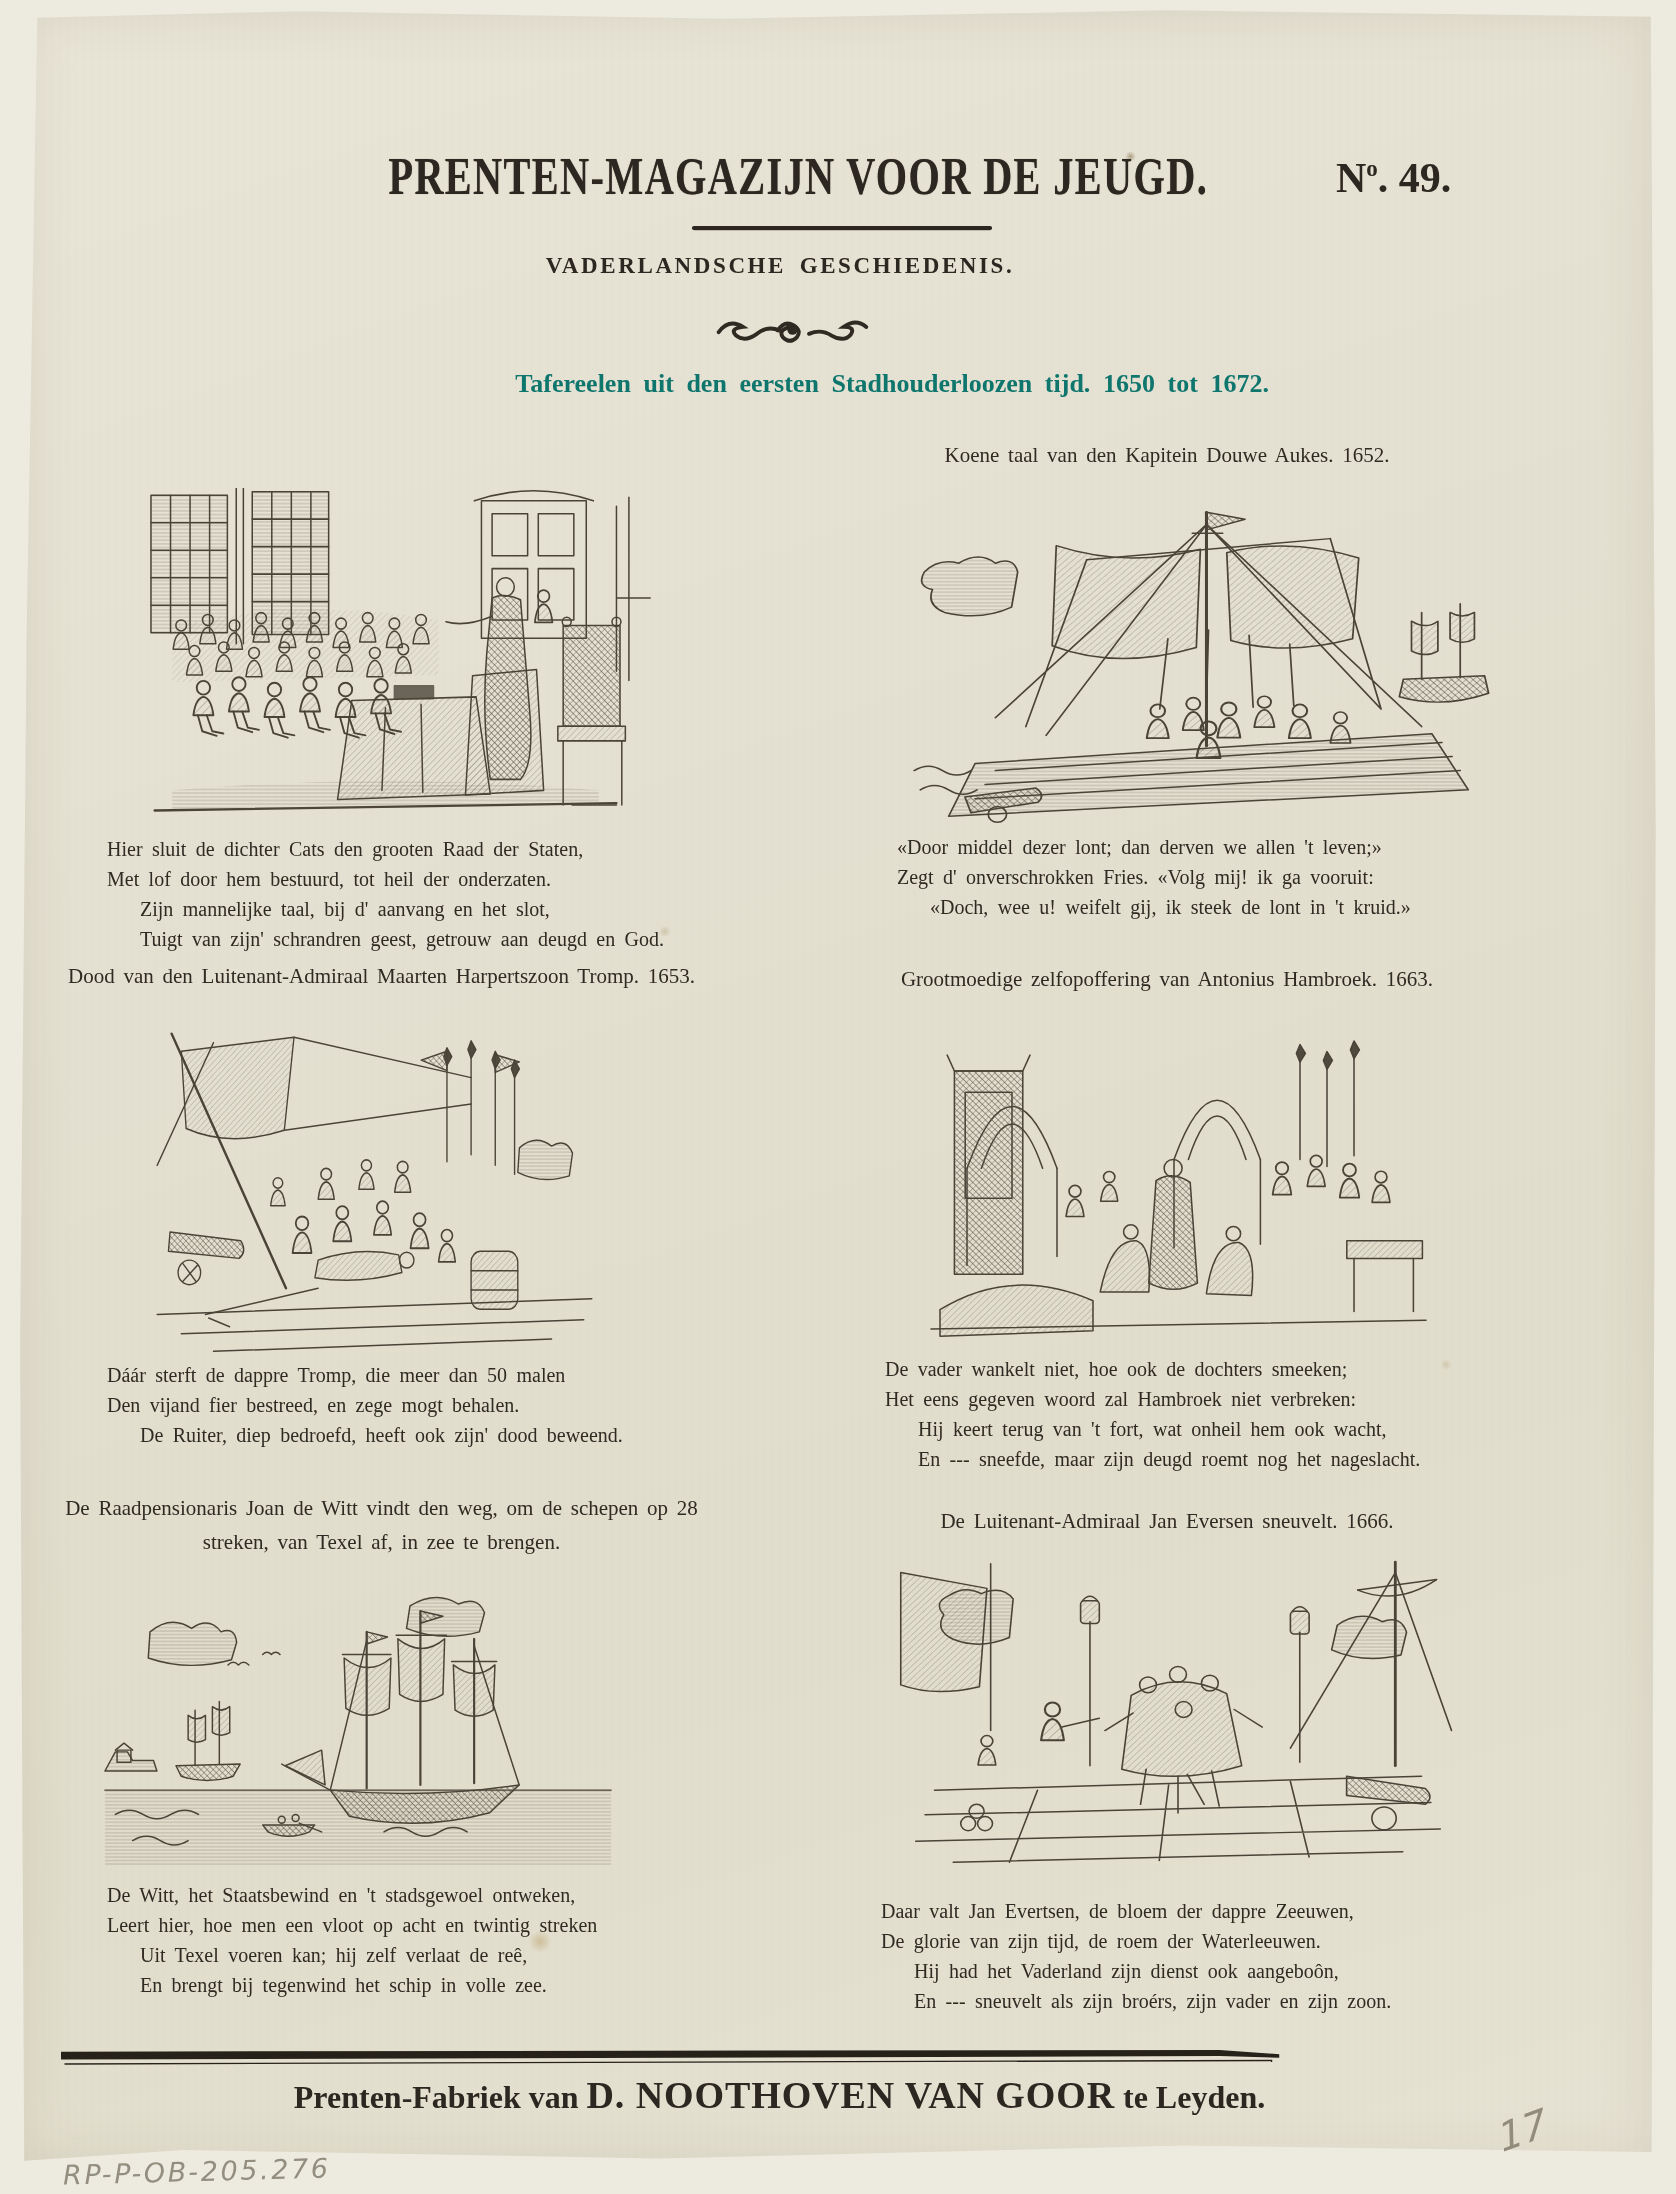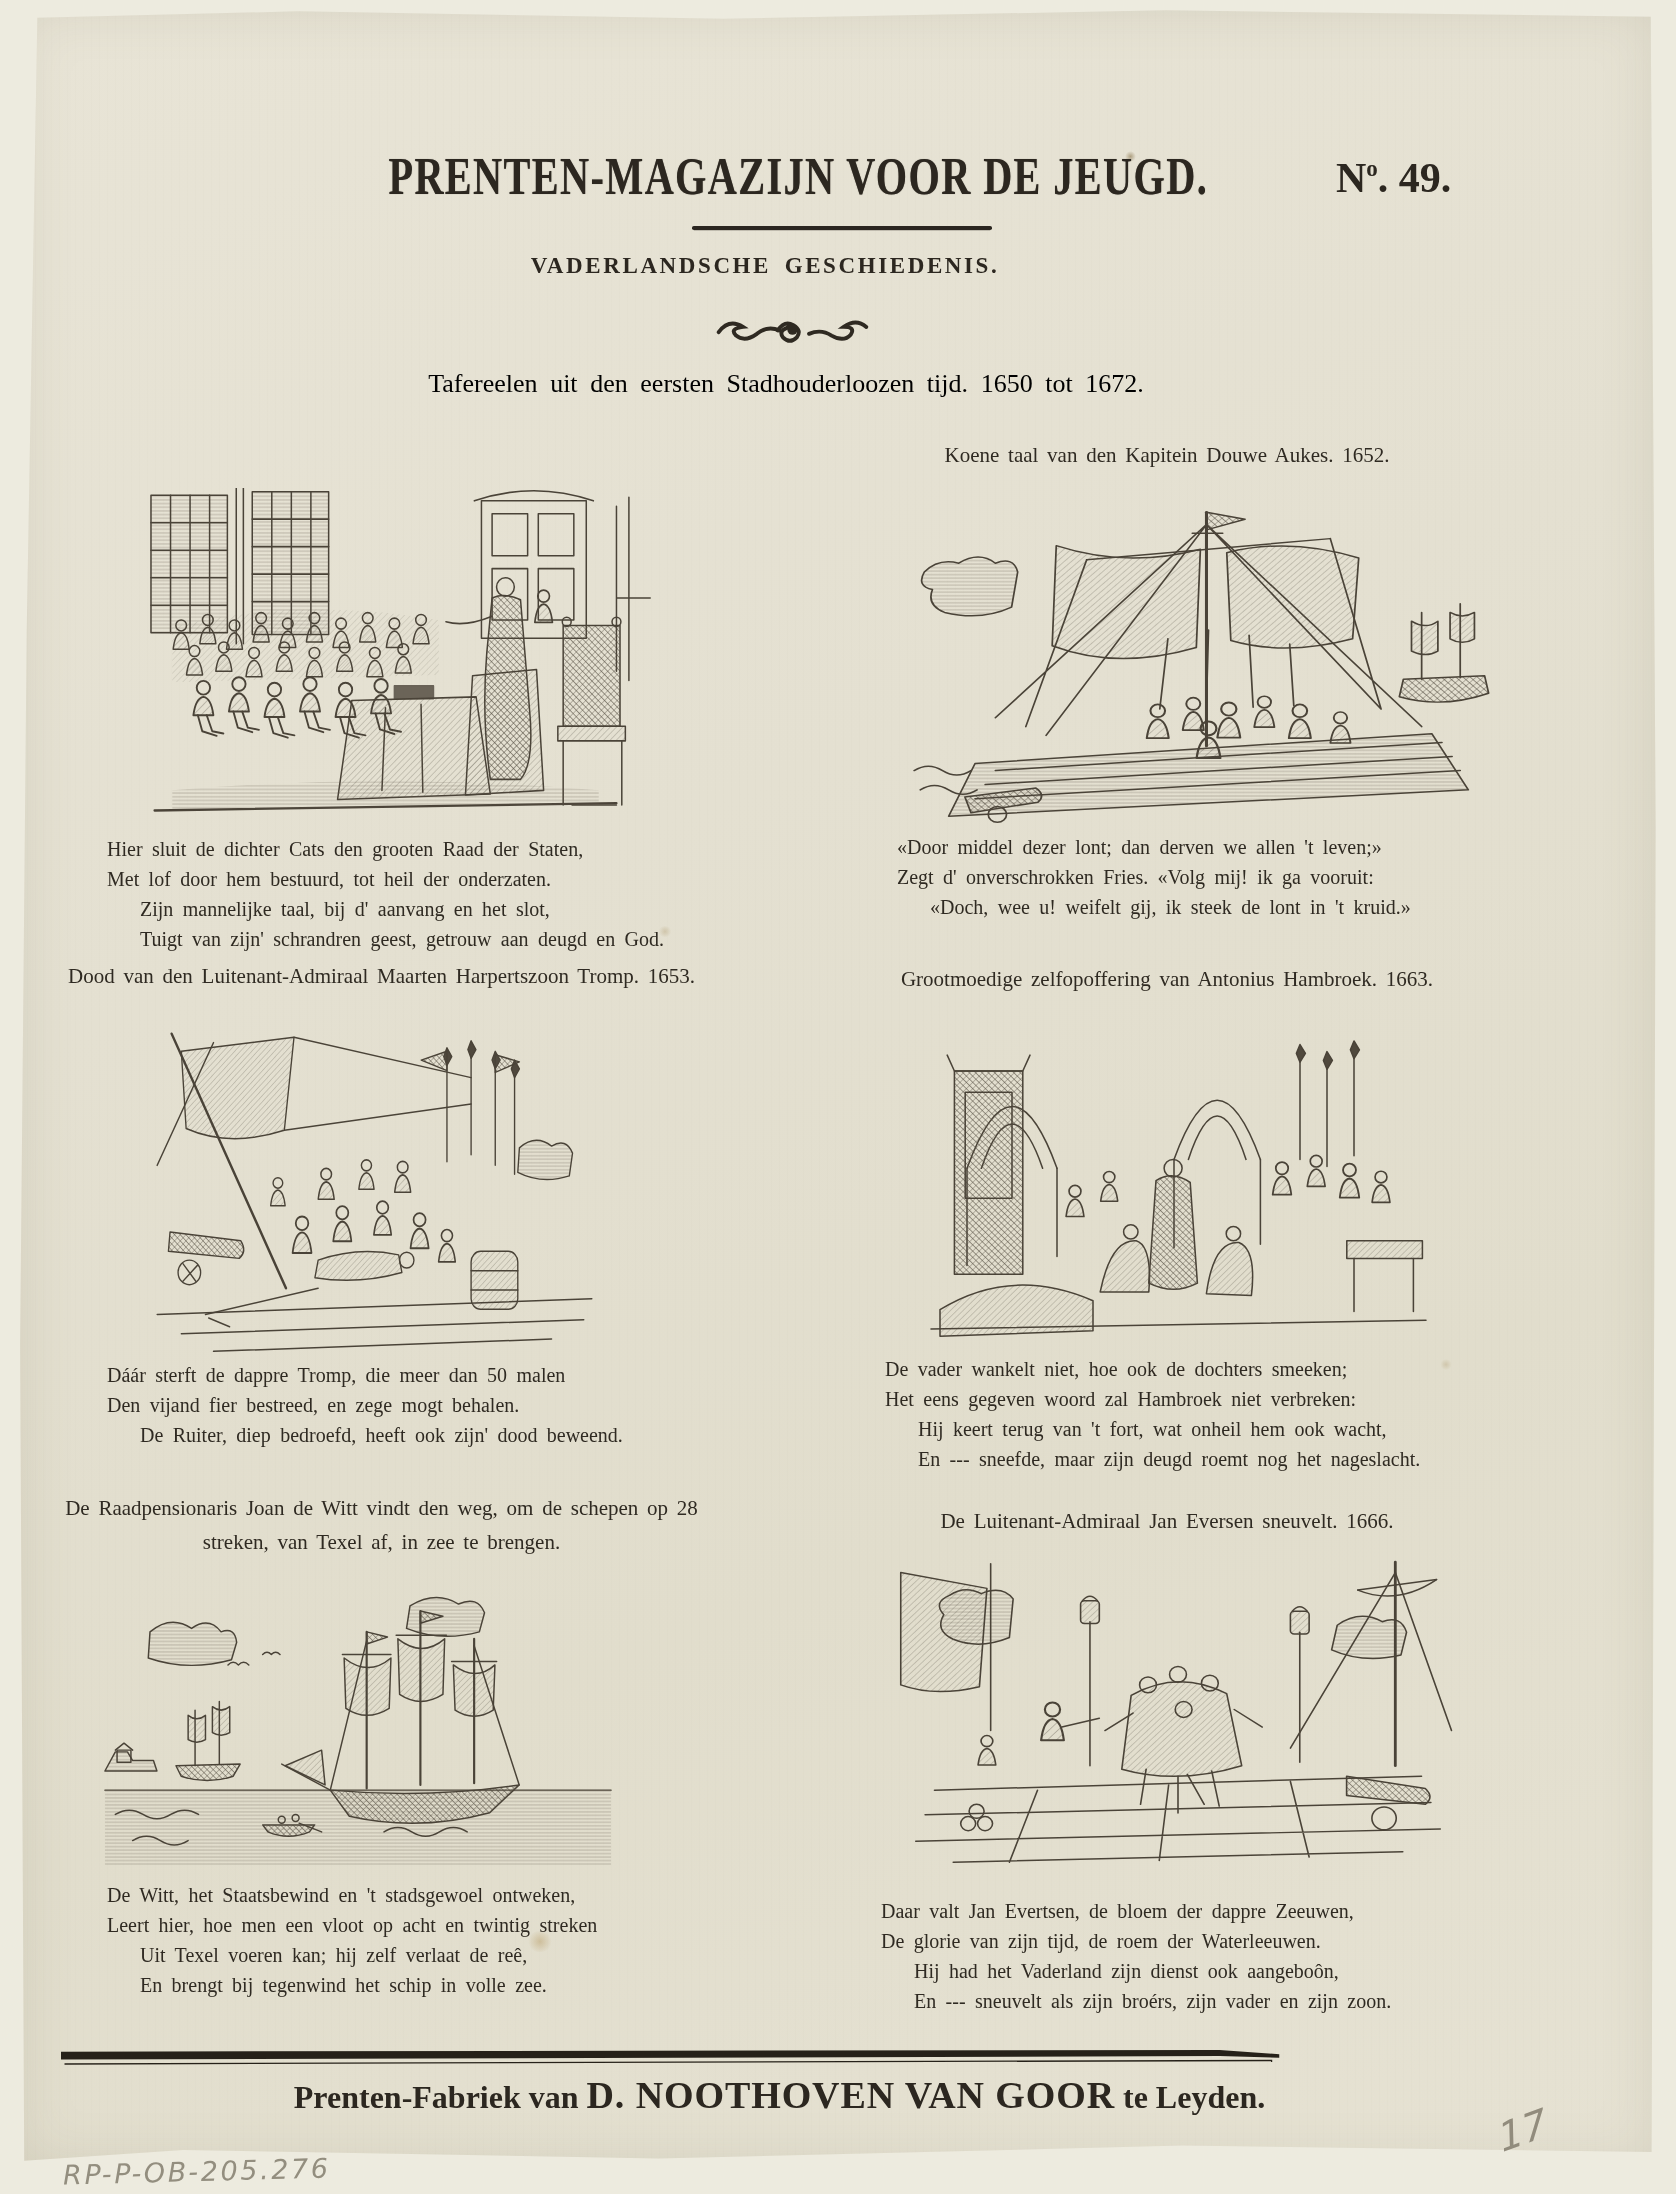--- a/index.html
+++ b/index.html
@@ -13,21 +13,21 @@
         background:repeating-linear-gradient(90deg,rgba(120,110,88,.018) 0 0.9px,transparent 0.9px 8px);}
   .abs{position:absolute;}
   .center{text-align:center;}
   .masthead{font-size:53px;font-weight:bold;letter-spacing:1.8px;white-space:nowrap;color:#2c2720;
         text-shadow:0 0 0.9px rgba(44,39,32,.6);}
   .condensed{display:inline-block;transform:scaleX(.76);transform-origin:center;}
   .issue{font-size:42px;font-weight:bold;color:#2c2720;white-space:nowrap;}
   .issue sup{font-size:23px;vertical-align:16px;}
   .rule-top{height:3.5px;background:#2b2620;border-radius:1.8px;box-shadow:0 2.6px 0 -1.8px rgba(43,38,32,.5);}
   .subtitle{font-size:23px;font-weight:bold;letter-spacing:2.6px;word-spacing:5.3px;color:#2c2720;}
-  .series{font-size:26px;font-weight:normal;word-spacing:6.1px;color:#000000;}
+  .series{font-size:26px;font-weight:bold;word-spacing:6.1px;color:#0f766e;text-align:right;}
   .ptitle{font-size:21px;line-height:1.6;word-spacing:3.5px;color:#2f2a22;}
   .verse{font-size:20px;line-height:1.5;word-spacing:4.4px;color:#2f2a22;}
   .verse .vl:nth-child(n+3){padding-left:33px;}
   .art{position:absolute;opacity:.93;}
   .engraving{display:block;width:100%;height:100%;stroke:#3f382d;fill:none;
         stroke-width:1.7;stroke-linecap:round;stroke-linejoin:round;}
   .footer-rule{position:absolute;}
   .footer-text{font-weight:bold;color:#2c2720;white-space:nowrap;}
   .ft-s{font-size:32px;}
   .ft-l{font-size:38px;letter-spacing:0.9px;}
@@ -75,21 +75,21 @@
   <div class="spot" style="left:658px;top:926px;width:14px;height:10.5px;background:radial-gradient(circle,rgba(150,120,60,.25),rgba(150,120,60,0) 70%);"></div>
   <div class="spot" style="left:1440px;top:1359px;width:12.3px;height:10.5px;background:radial-gradient(circle,rgba(150,120,60,.22),rgba(150,120,60,0) 70%);"></div>
 
   <div class="abs masthead center" style="left:259px;top:146px;width:1053px;">
     <span class="condensed">PRENTEN-MAGAZIJN VOOR DE JEUGD.</span>
   </div>
   <div class="abs issue" style="left:1336px;top:154px;"><span>N</span><sup>o</sup><span>. 49.</span></div>
 
   <div class="abs rule-top" style="left:692px;top:226px;width:300px;"></div>
 
-  <div class="abs subtitle center" style="left:458px;top:253px;width:614px;">VADERLANDSCHE GESCHIEDENIS.</div>
+  <div class="abs subtitle center" style="left:473px;top:253px;width:614px;">VADERLANDSCHE GESCHIEDENIS.</div>
 
   <svg class="abs" style="left:709px;top:313px;" width="167" height="33" viewBox="0 0 190 38">
     <g stroke="#2f2a22" stroke-width="4.5" fill="none" stroke-linecap="round">
       <path d="M10 22 q12 -16 28 -6 q-16 2 -8 10 q10 8 24 -2 q12 -10 26 -4"></path>
       <path d="M180 16 q-12 -10 -26 0 q14 0 8 9 q-8 9 -22 1 q-12 -8 -26 -2"></path>
       <path d="M78 20 q8 -12 18 -6 q10 6 4 14 q-8 8 -16 0 q-6 -8 8 -12"></path>
     </g>
     <circle cx="95" cy="19" r="6" fill="#2f2a22"></circle>
   </svg>
 

